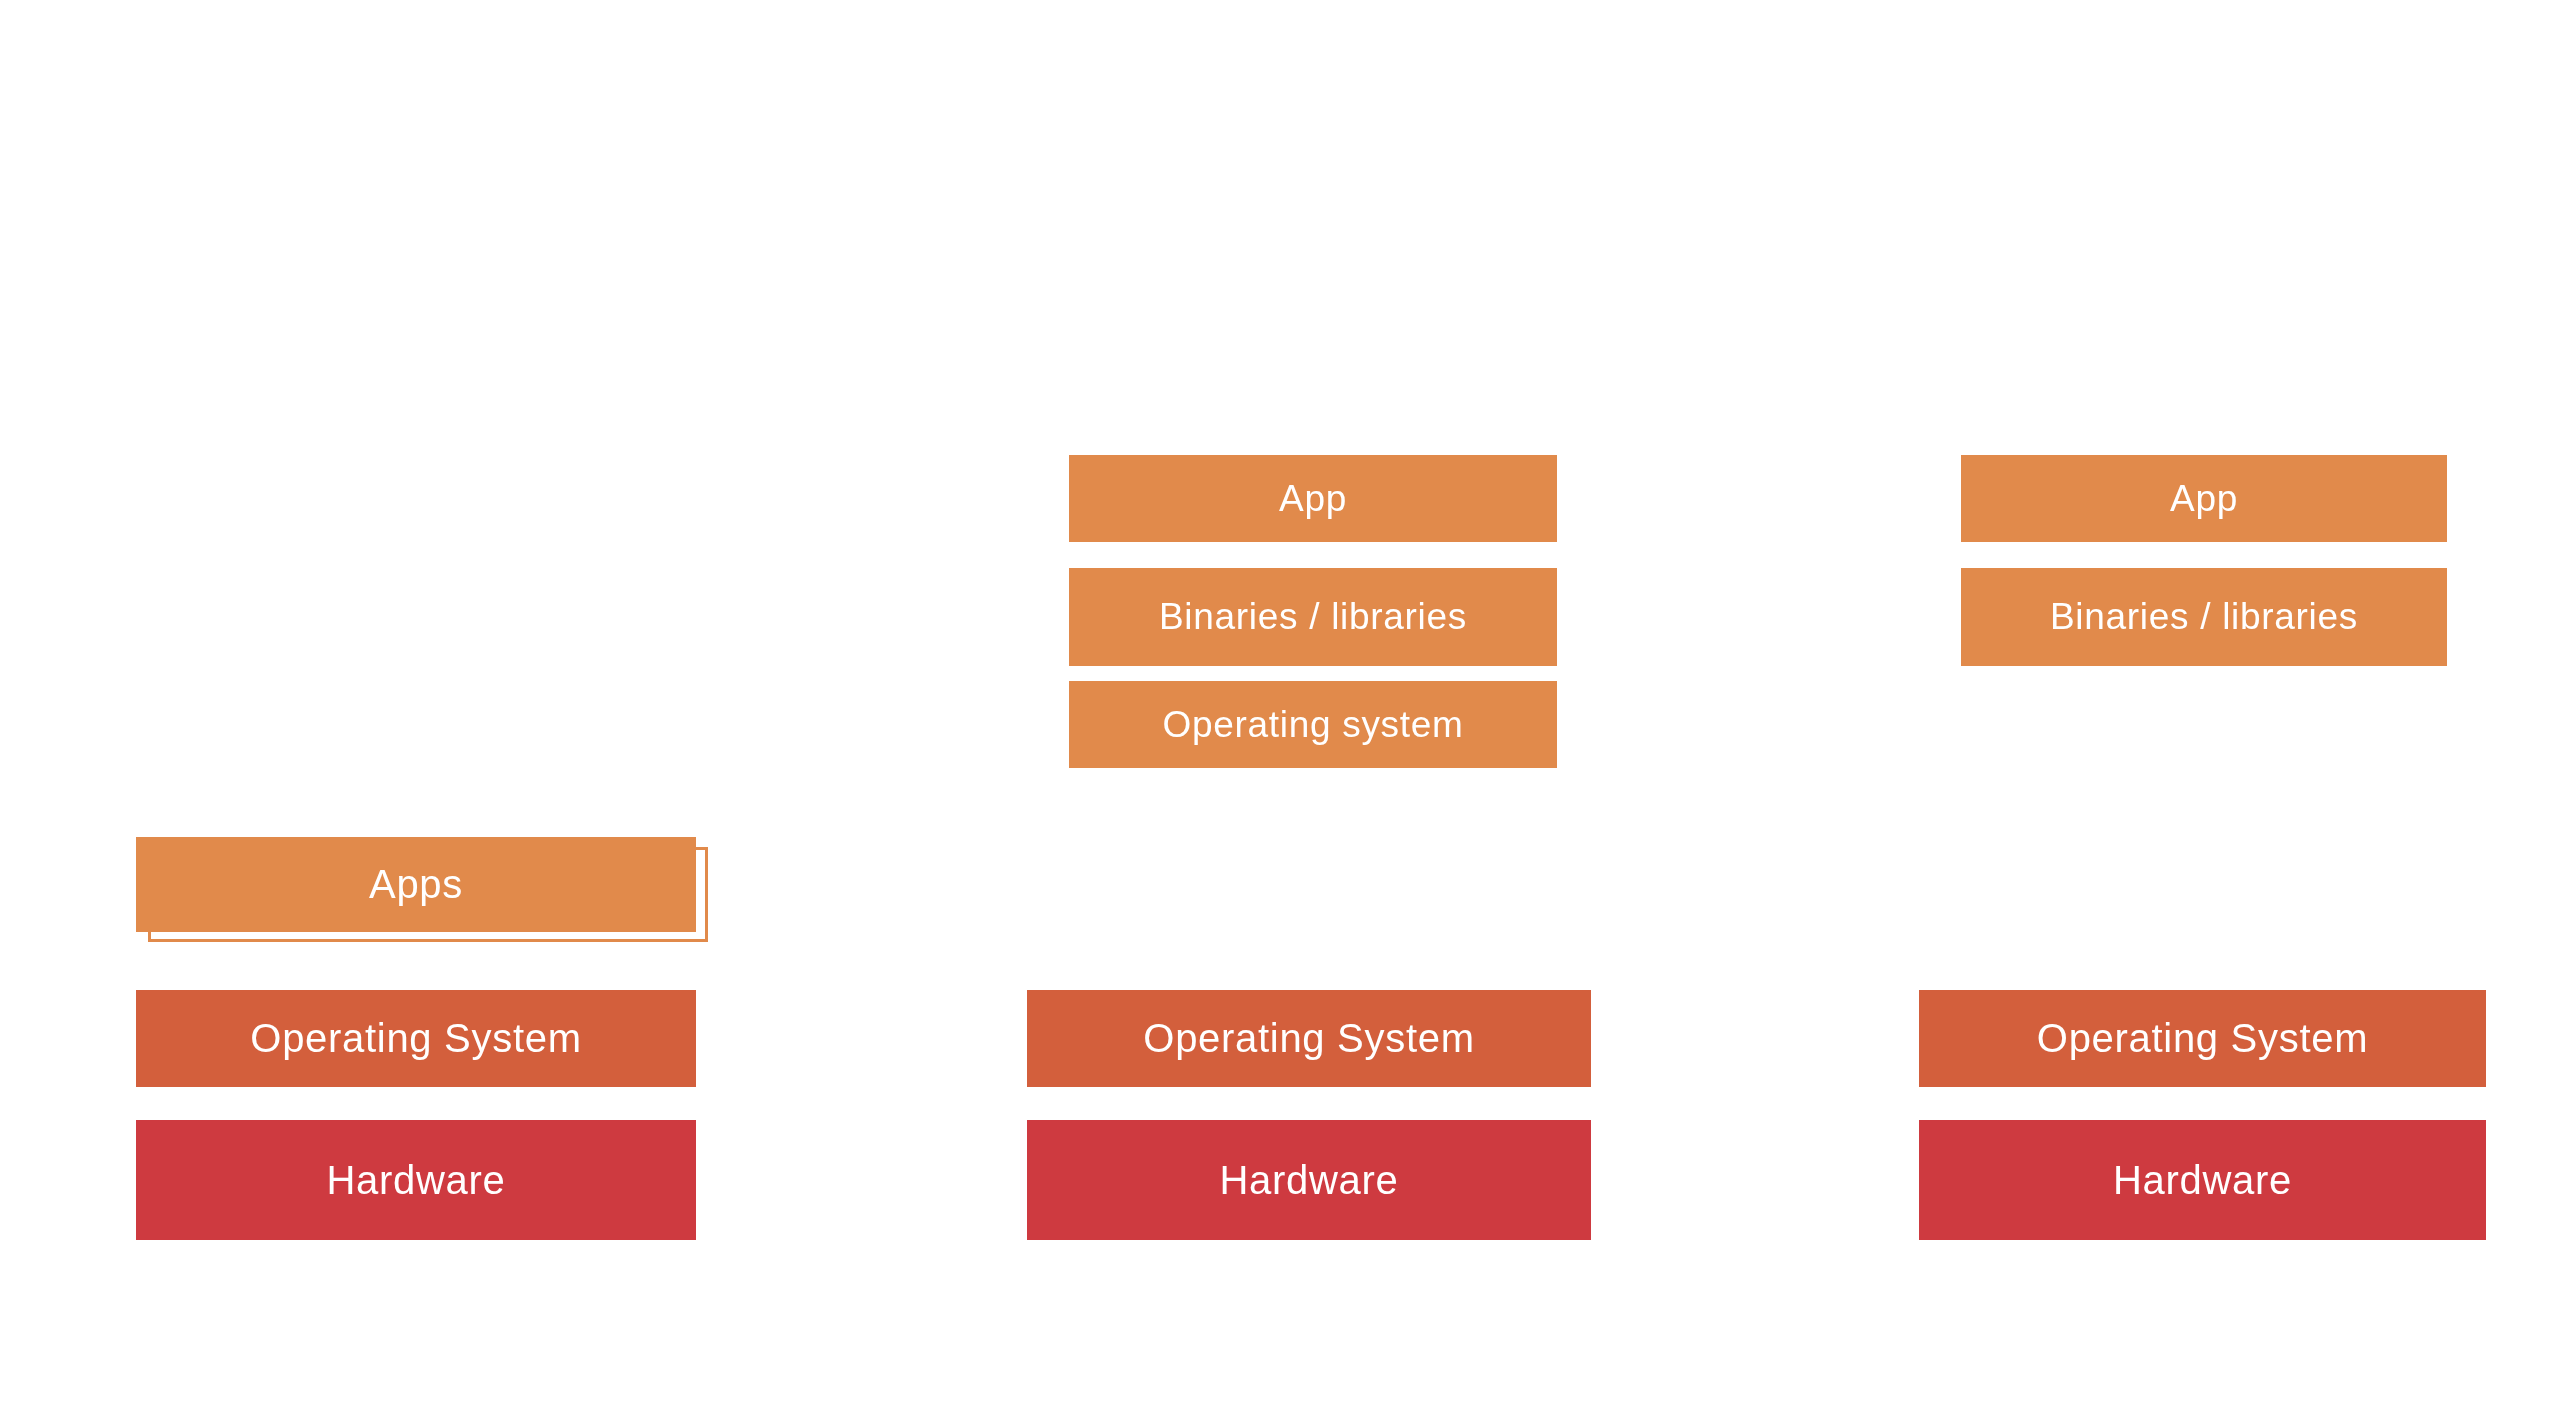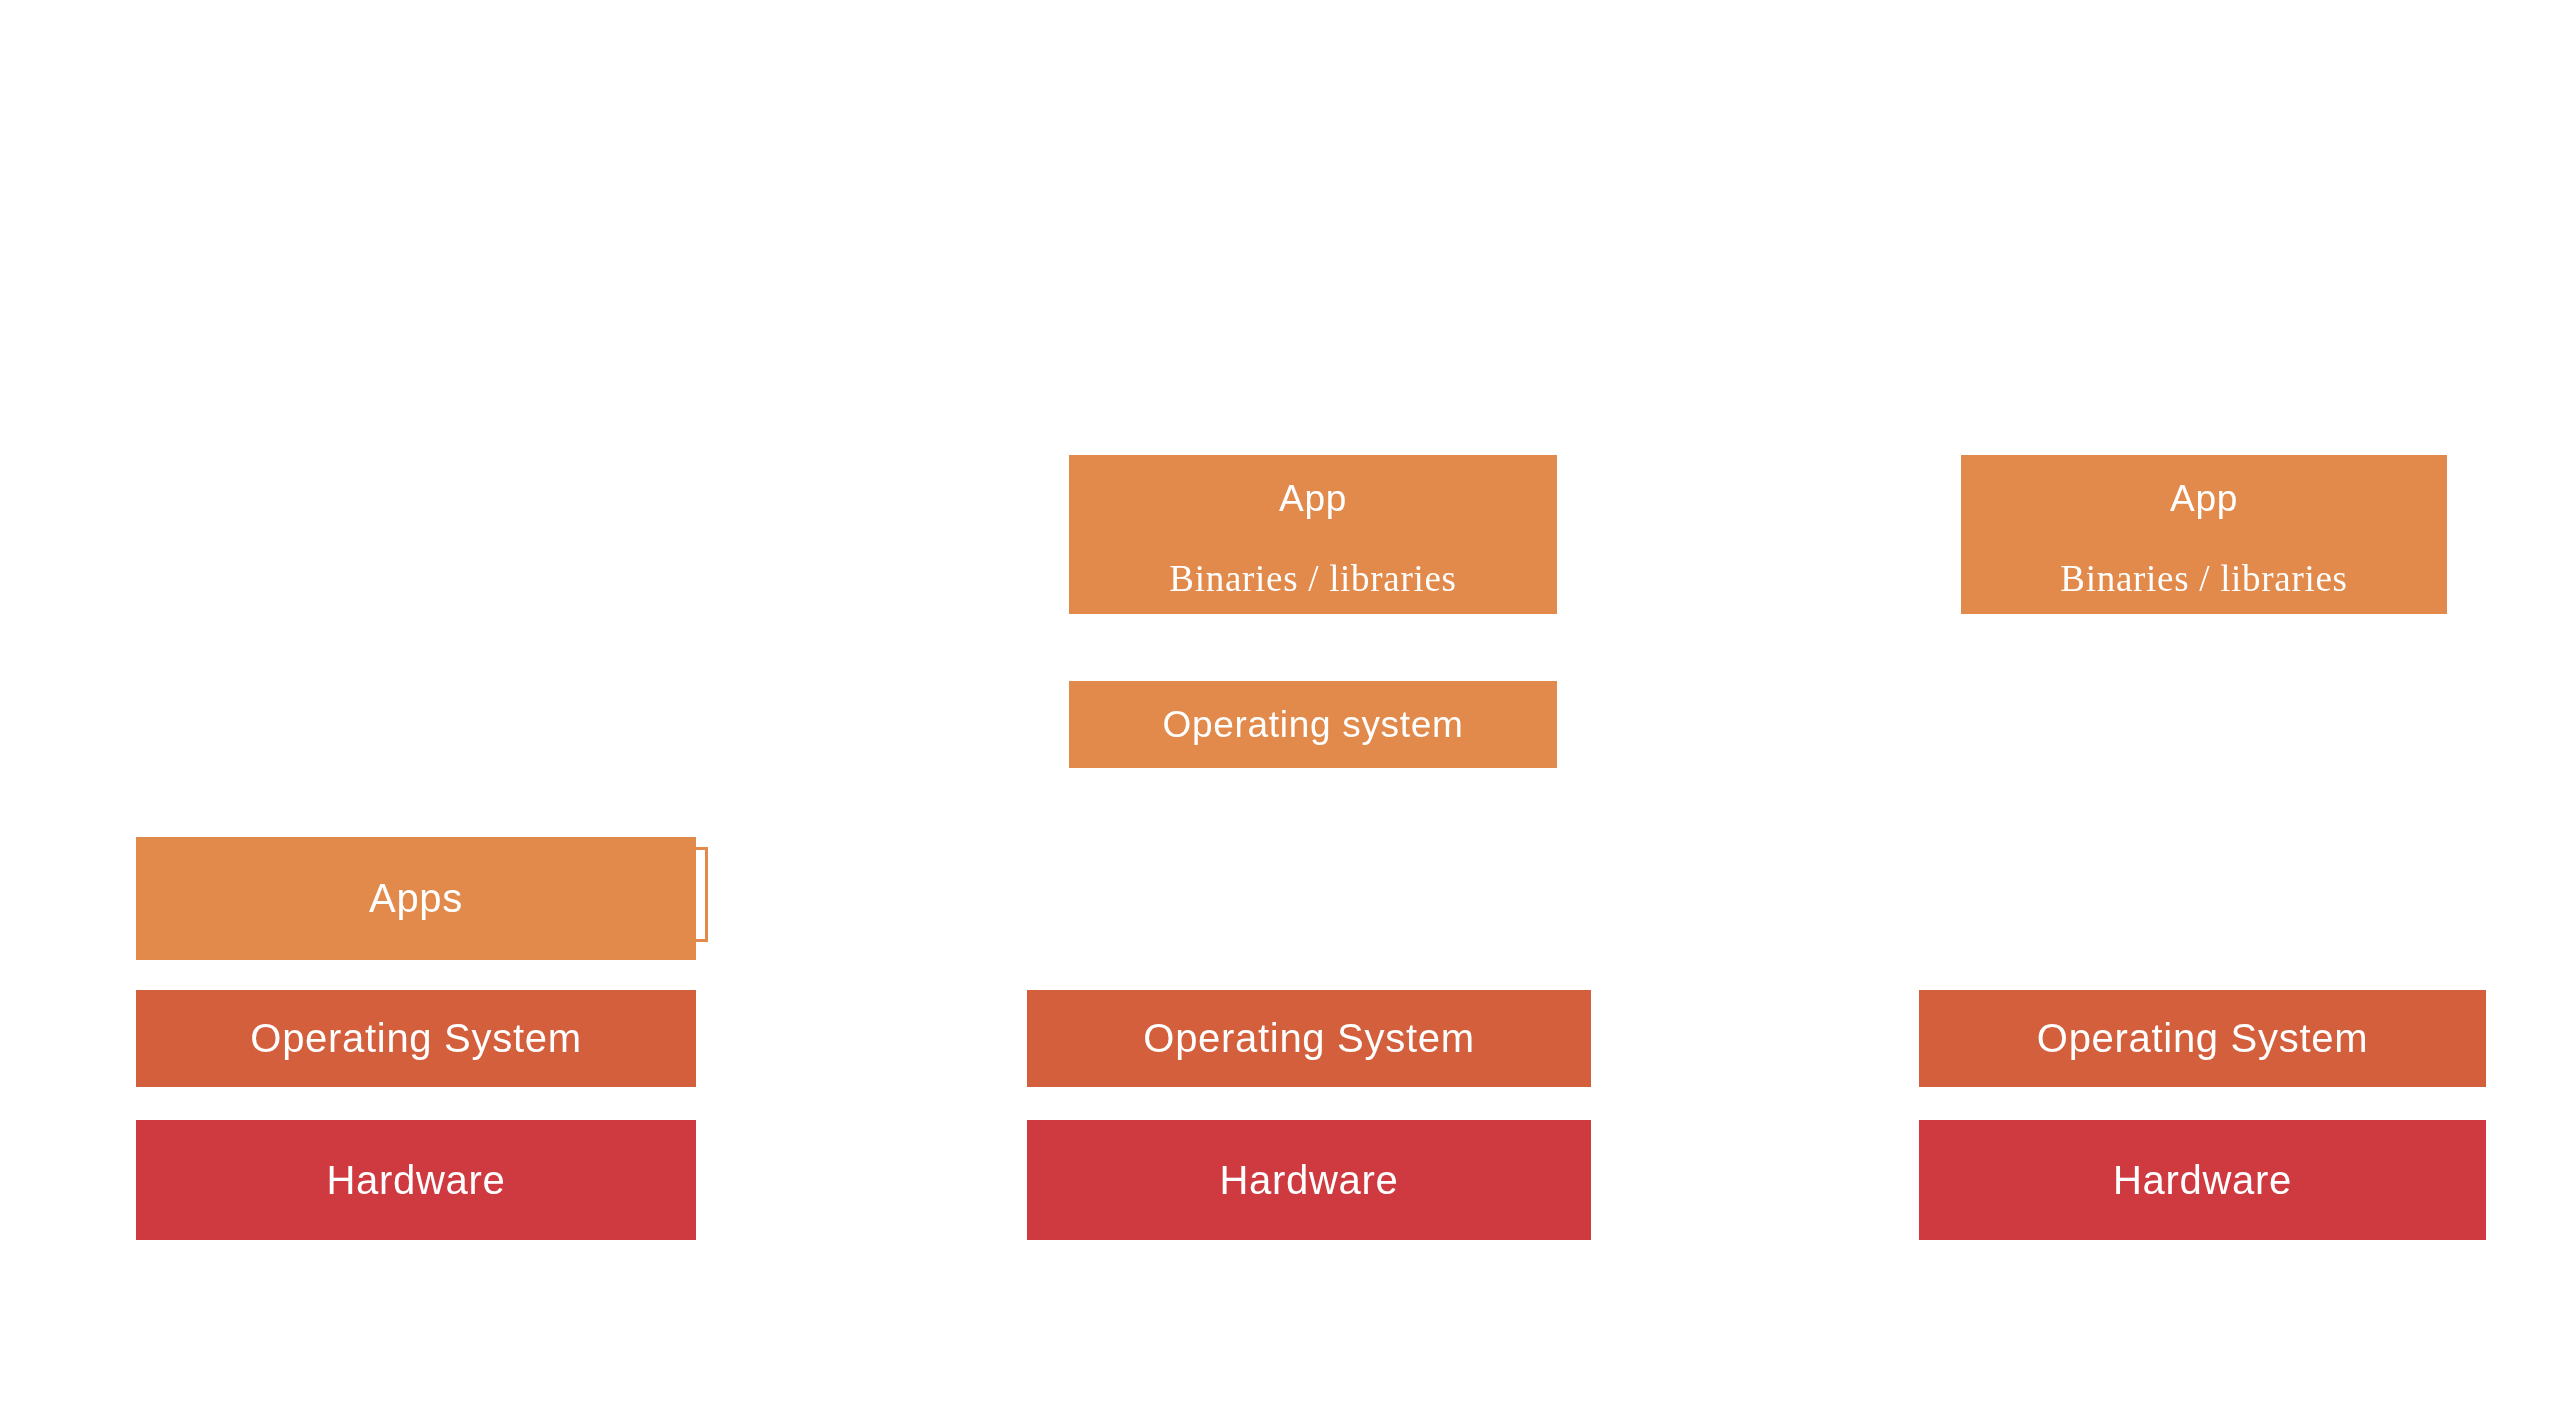--- a/index.html
+++ b/index.html
@@ -44,23 +44,23 @@
   .col-left-x   { left: 136px;  width: 560px; }
   
   .col-mid-top-x  { left: 1069px; width: 488px; }
   .col-mid-base-x { left: 1027px; width: 564px; }
   
   .col-right-top-x  { left: 1961px; width: 486px; }
   .col-right-base-x { left: 1919px; width: 567px; }
 
   
   .row-app      { top: 455px;  height: 87px; text-align: center; }
-  .row-binaries { top: 542px;  height: 72px; font-family: Liberation Serif, serif; }
+  .row-binaries { top: 568px;  height: 98px; }
   .row-guest-os { top: 681px;  height: 87px; }
-  .row-apps     { top: 837px; height: 123px; }
+  .row-apps     { top: 837px; height: 95px; }
   .row-apps-shadow { top: 847px; height: 95px; left: 148px; width: 560px; }
   .row-os       { top: 990px; height: 97px; }
   .row-hw       { top: 1120px; height: 120px; }
 </style>
 </head>
 <body>
 
 <div class="canvas">
 
   <div class="apps-shadow row-apps-shadow"></div>

